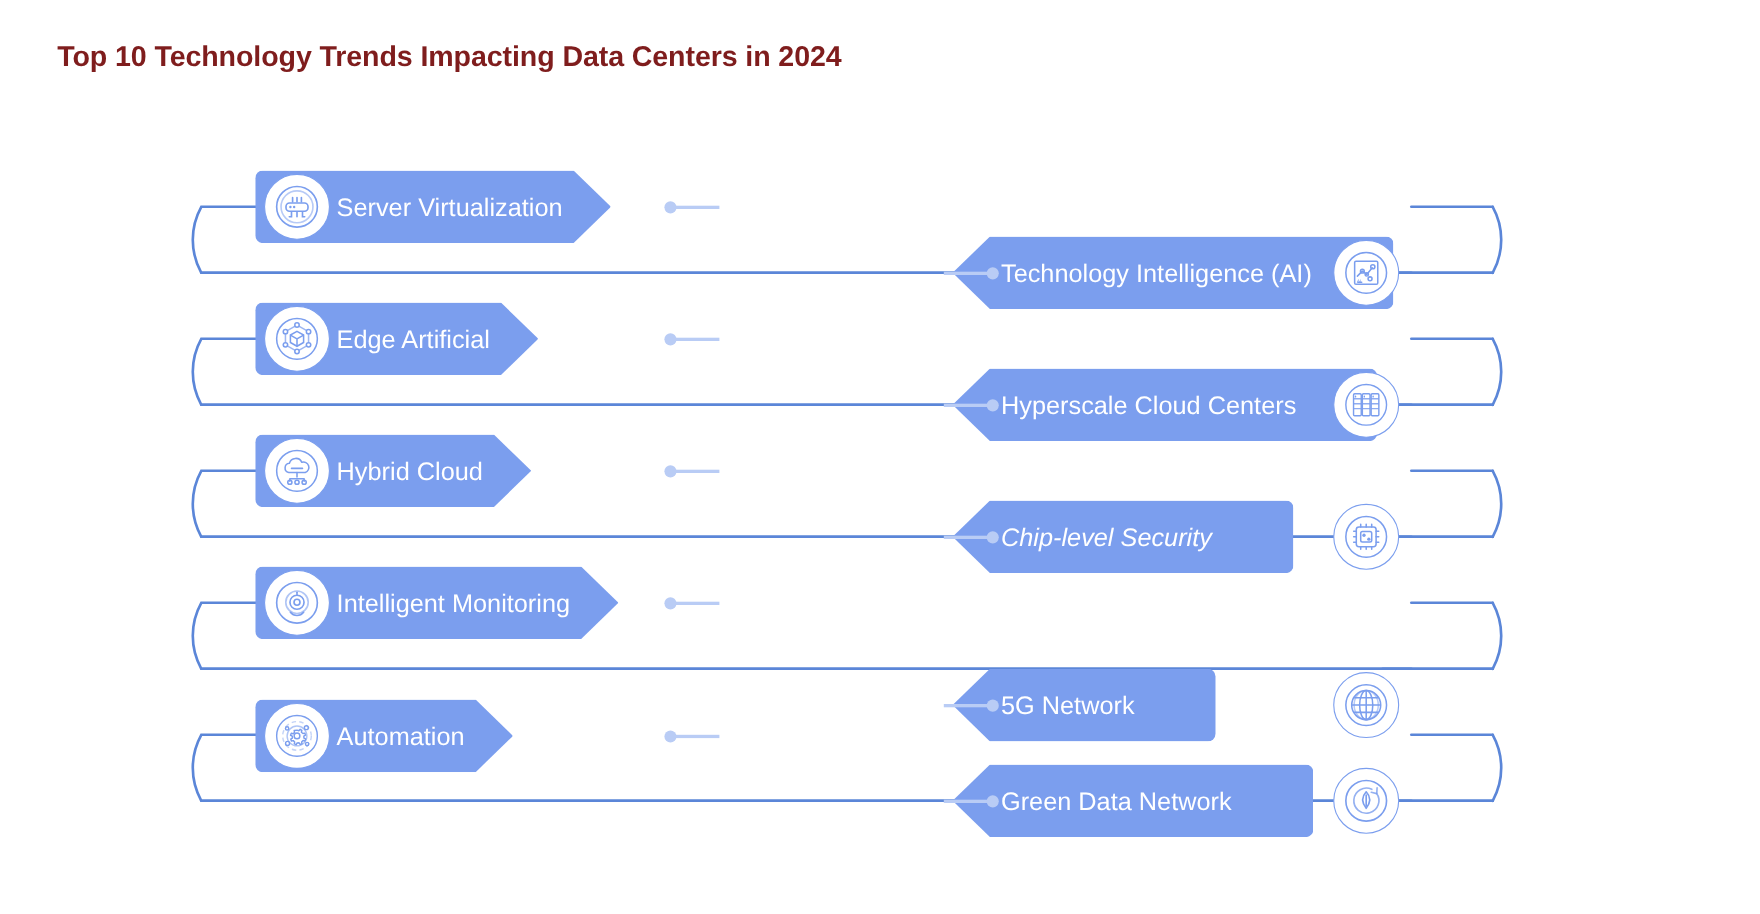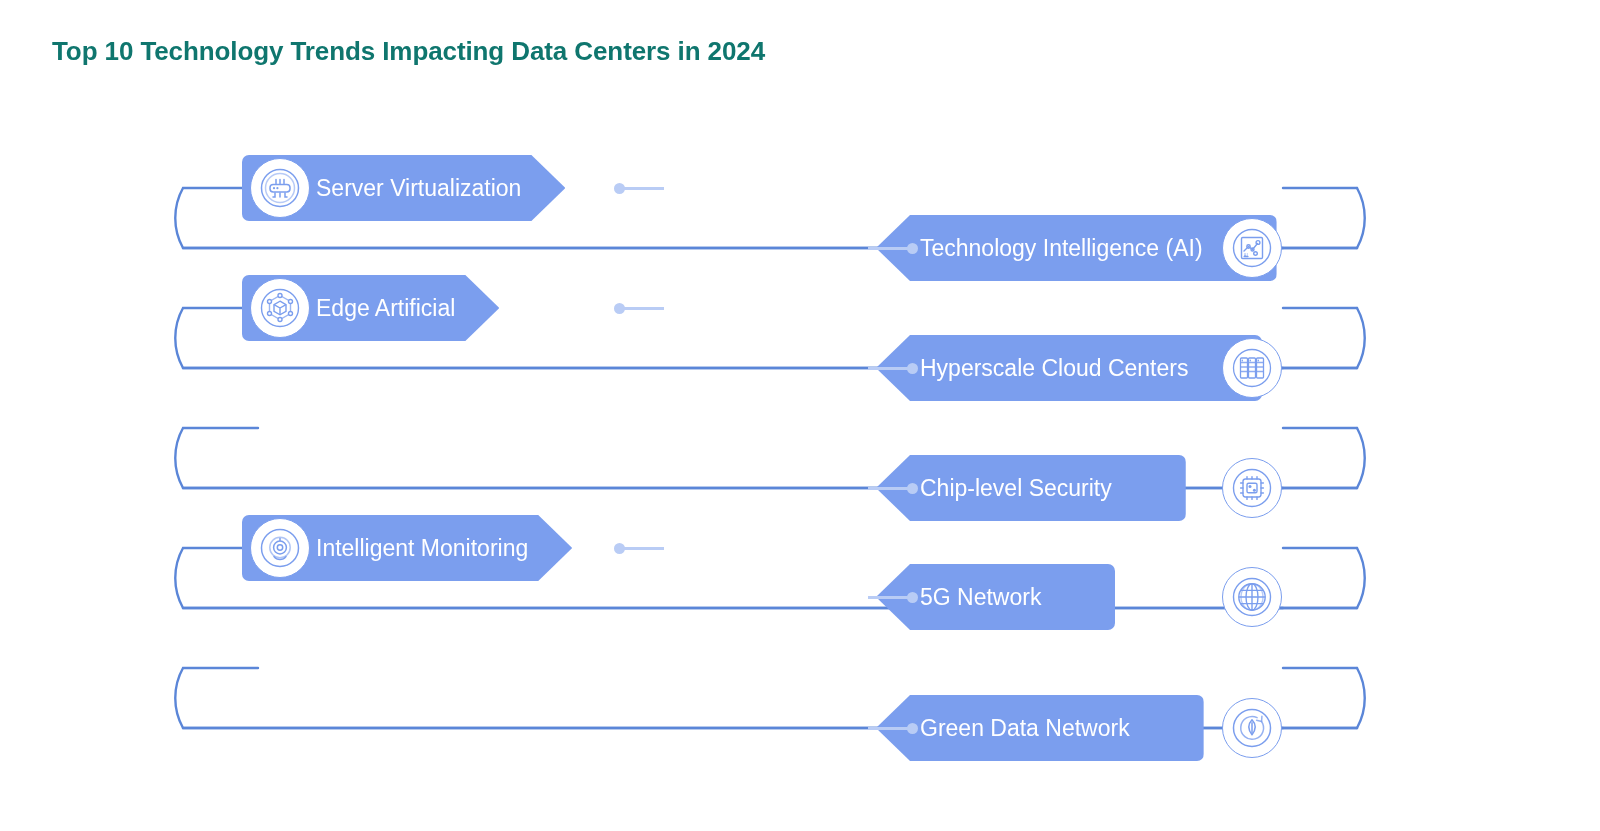--- a/index.html
+++ b/index.html
@@ -12,42 +12,41 @@
     position: relative;
     overflow: hidden;
     font-family: "Liberation Sans", sans-serif;
   }
 
   #chart-title {
     position: absolute;
     left: 52px; top: 36px;
     font-size: 26px;
     font-weight: bold;
-    color: #0f766e;
+    color: #7f1d1d;
     letter-spacing: -0.1px;
     white-space: nowrap;
   }
 
   #infographic-stage {
     position: absolute;
     left: 0; top: 0;
     width: 1600px; height: 831px;
   }
 
   #connector-layer {
     position: absolute;
     left: 0; top: 0;
     width: 1600px; height: 831px;
     pointer-events: none;
   }
 
   .trend-node {
     position: absolute;
     height: 66px;
-    margin-left: 10px;
   }
 
   
   .node-body {
     position: absolute;
     top: 0; left: 0;
     height: 66px;
     background: #7b9eee;
     display: flex;
     align-items: center;
@@ -233,22 +232,40 @@
         <rect x="17.5" y="11" width="7" height="20" rx="1"></rect>
         <rect x="25.5" y="11" width="7" height="20" rx="1"></rect>
         <path d="M9.5 15.5h7M9.5 20h7M9.5 24.5h7" stroke-opacity="0.85"></path>
         <path d="M17.5 15.5h7M17.5 20h7M17.5 24.5h7" stroke-opacity="0.85"></path>
         <path d="M25.5 15.5h7M25.5 20h7M25.5 24.5h7" stroke-opacity="0.85"></path>
         <path d="M11.3 13.2v.6M19.3 13.2v.6M27.3 13.2v.6" stroke-linecap="round"></path>
       </svg>
     </div>
   </div>
 
-
-  <div class="trend-node node-right" style="left:866px; top:455px; width:414px;">
+  <div class="trend-node node-left" style="left:232px; top:395px; width:414px;">
+    <div class="node-body">
+      <span class="node-label">Hybrid Cloud</span>
+    </div>
+    <div class="tip-stub"></div>
+    <div class="tip-dot"></div>
+    <div class="node-icon">
+      <svg width="42" height="42" viewBox="0 0 42 42" stroke="#7b9eee" fill="none" stroke-width="1.4">
+        <circle cx="21" cy="21" r="18.5"></circle>
+        <path d="M13.5 22.5a4.2 4.2 0 0 1 .6-8.3 6 6 0 0 1 11.3-.9 4.6 4.6 0 0 1 3.1 9.2z" stroke-linejoin="round"></path>
+        <path d="M16 18.8h10" stroke-linecap="round"></path>
+        <path d="M21 22.5v4.2M14.5 30.5v-2.2h13v2.2" stroke-linecap="round" stroke-linejoin="round"></path>
+        <circle cx="14.5" cy="31.4" r="1.9"></circle>
+        <circle cx="21" cy="31.4" r="1.9"></circle>
+        <circle cx="27.5" cy="31.4" r="1.9"></circle>
+      </svg>
+    </div>
+  </div>
+
+  <div class="trend-node node-right" style="left:866px; top:455px; width:414px;font-style:italic;">
     <div class="node-body">
       <span class="node-label">Chip-level Security</span>
     </div>
     <div class="tip-stub"></div>
     <div class="tip-dot"></div>
     <div class="node-icon">
       <svg width="42" height="42" viewBox="0 0 42 42" stroke="#7b9eee" fill="none" stroke-width="1.4">
         <circle cx="21" cy="21" r="18.5"></circle>
         <rect x="12" y="12" width="18" height="18" rx="2.4"></rect>
         <rect x="16" y="16.2" width="10" height="9.6" rx="1.6"></rect>
@@ -271,37 +288,57 @@
         <circle cx="21" cy="21" r="18.5"></circle>
         <circle cx="21" cy="20.5" r="10.2" stroke-opacity="0.6"></circle>
         <circle cx="21" cy="20.5" r="6.4"></circle>
         <circle cx="21" cy="20.5" r="2.7"></circle>
         <path d="M21 11.4v2.2" stroke-linecap="round"></path>
         <path d="M15 29.6a7.6 7.6 0 0 0 12 0" stroke-linecap="round"></path>
       </svg>
     </div>
   </div>
 
-  <div class="trend-node node-right" style="left:866px; top:564px; width:414px;">
+  <div class="trend-node node-right" style="left:866px; top:608px; width:414px;">
     <div class="node-body">
       <span class="node-label">5G Network</span>
     </div>
     <div class="tip-stub"></div>
     <div class="tip-dot"></div>
     <div class="node-icon">
       <svg width="42" height="42" viewBox="0 0 42 42" stroke="#7b9eee" fill="none" stroke-width="1.4">
         <circle cx="21" cy="21" r="18.5"></circle>
         <circle cx="21" cy="21" r="13.2"></circle>
         <ellipse cx="21" cy="21" rx="6" ry="13.2"></ellipse>
         <ellipse cx="21" cy="21" rx="11" ry="13.2" stroke-opacity="0.55"></ellipse>
         <path d="M7.8 21h26.4M9.8 14.4h22.4M9.8 27.6h22.4M21 7.8v26.4"></path>
       </svg>
     </div>
   </div>
 
+  <div class="trend-node node-left" style="left:232px; top:636px; width:414px;">
+    <div class="node-body">
+      <span class="node-label">Automation</span>
+    </div>
+    <div class="tip-stub"></div>
+    <div class="tip-dot"></div>
+    <div class="node-icon">
+      <svg width="42" height="42" viewBox="0 0 42 42" stroke="#7b9eee" fill="none" stroke-width="1.3">
+        <circle cx="21" cy="21" r="18.5"></circle>
+        <circle cx="21" cy="21" r="13" stroke-opacity="0.45" stroke-dasharray="4 3"></circle>
+        <circle cx="21" cy="21" r="9" stroke-opacity="0.6"></circle>
+        <path d="M21 15.8l1.7.5 1.2-1.3 1.5 1-.4 1.7 1.4 1.1 1.7-.3.6 1.8-1.5.9.1 1.8 1.6.8-.7 1.8-1.7-.4-1.3 1.3.4 1.7-1.8.6-.9-1.5-1.8.1-.8 1.6-1.8-.7.4-1.7-1.3-1.3-1.7.4-.6-1.8 1.5-.9-.1-1.8-1.6-.8.7-1.8 1.7.4 1.3-1.3-.4-1.7z" stroke-linejoin="round"></path>
+        <circle cx="21" cy="21" r="2.6"></circle>
+        <circle cx="29.5" cy="13.5" r="1.8"></circle>
+        <circle cx="12.4" cy="27.8" r="1.8"></circle>
+        <circle cx="30.2" cy="28.4" r="1.5"></circle>
+        <circle cx="12" cy="14.2" r="1.5"></circle>
+      </svg>
+    </div>
+  </div>
 
   <div class="trend-node node-right" style="left:866px; top:695px; width:414px;">
     <div class="node-body">
       <span class="node-label">Green Data Network</span>
     </div>
     <div class="tip-stub"></div>
     <div class="tip-dot"></div>
     <div class="node-icon">
       <svg width="42" height="42" viewBox="0 0 42 42" stroke="#7b9eee" fill="none" stroke-width="1.5">
         <circle cx="21" cy="21" r="18.5"></circle>

